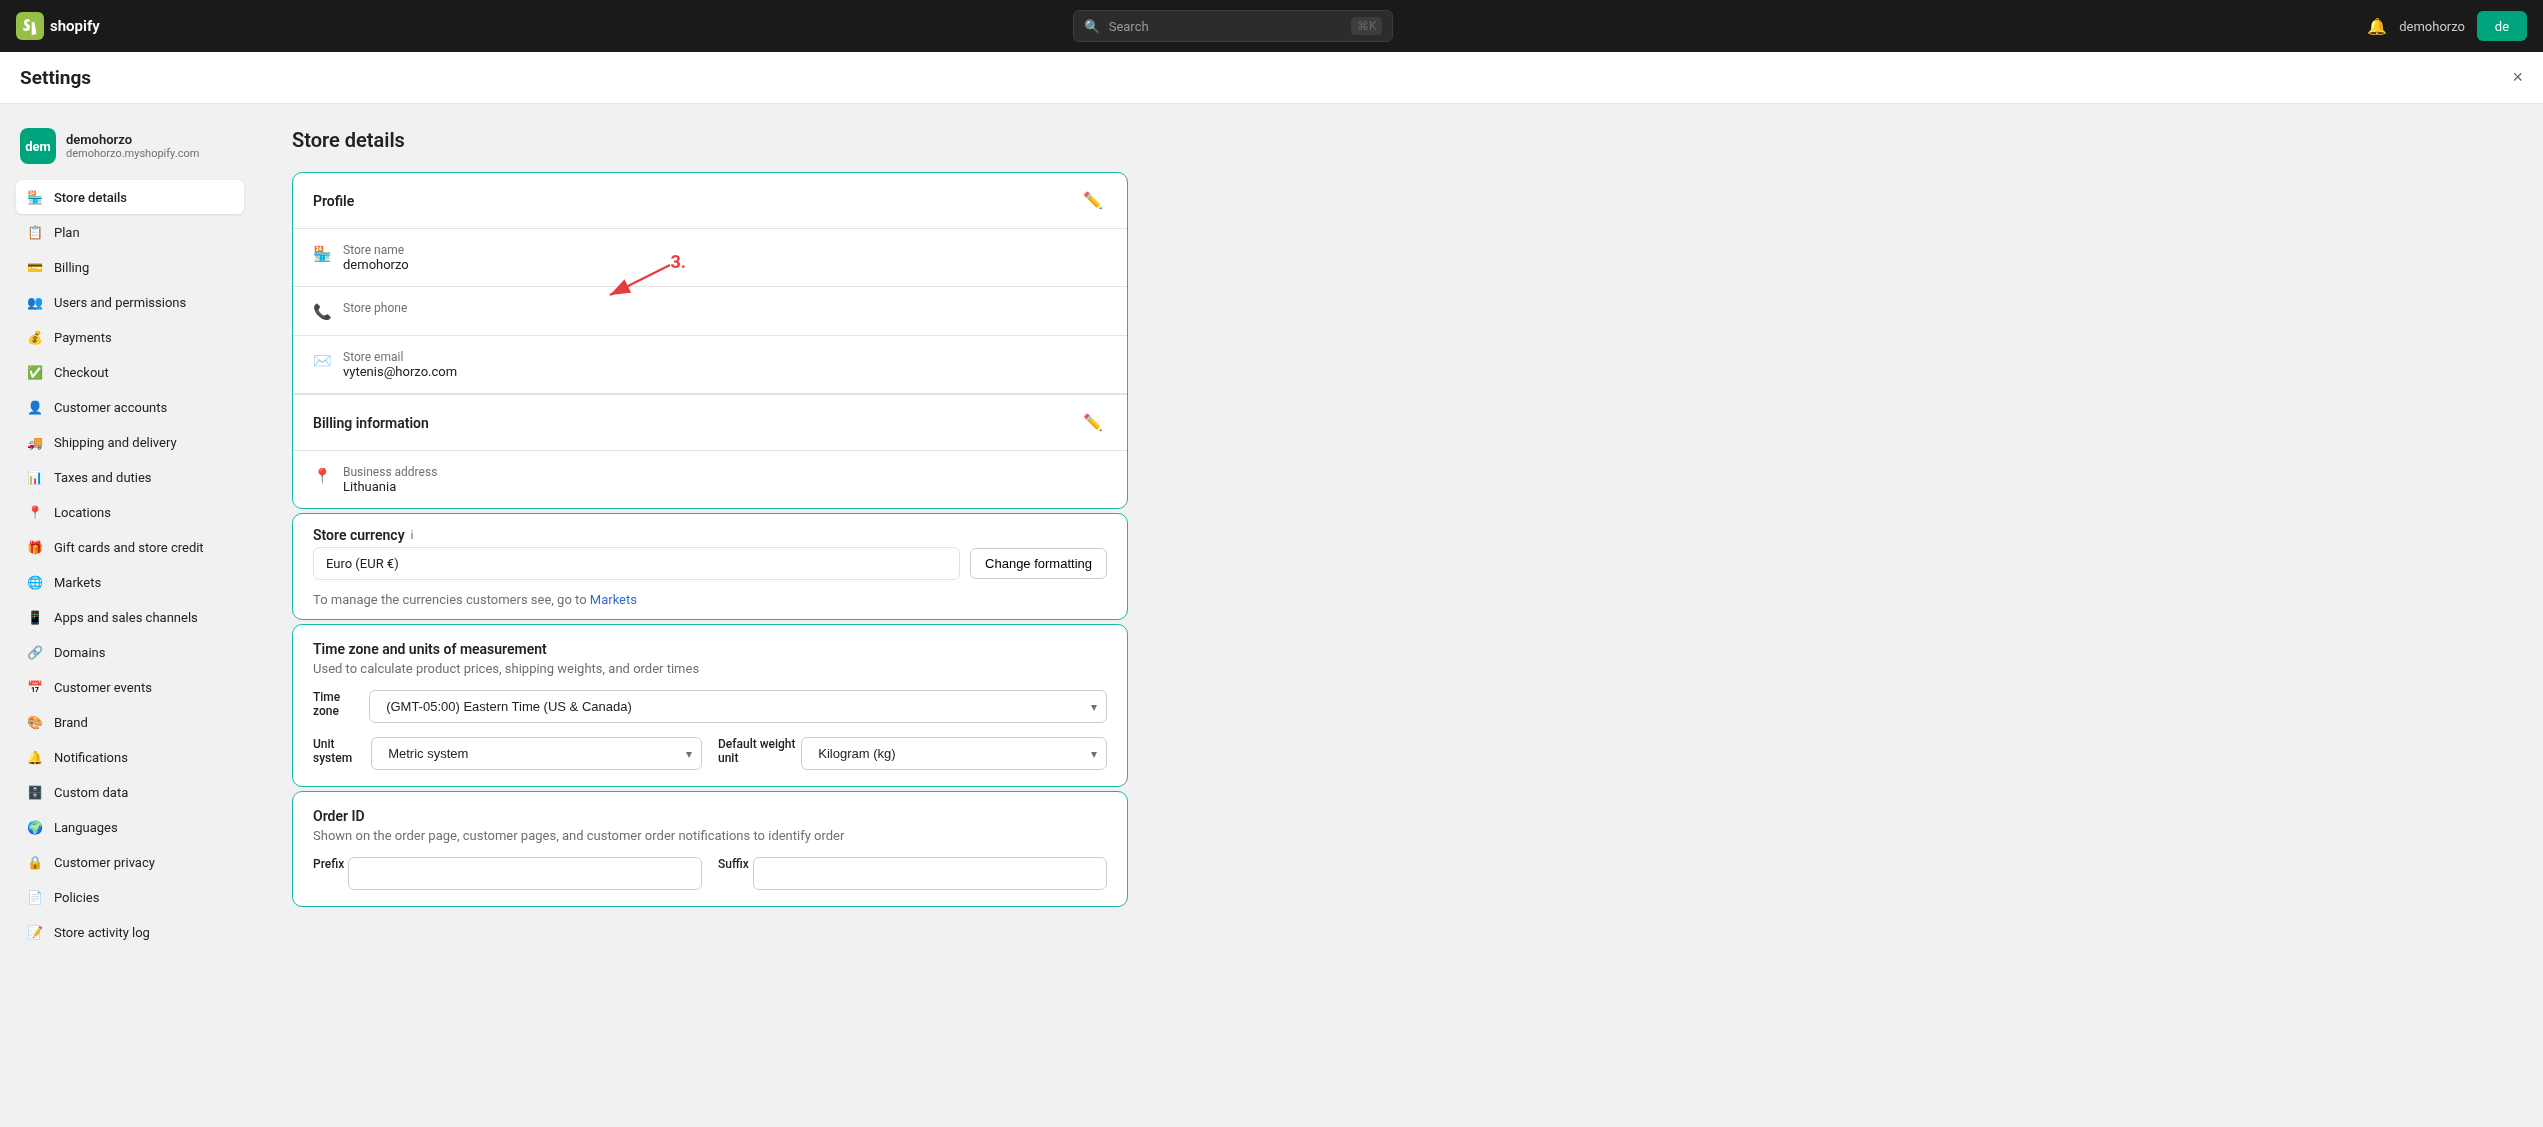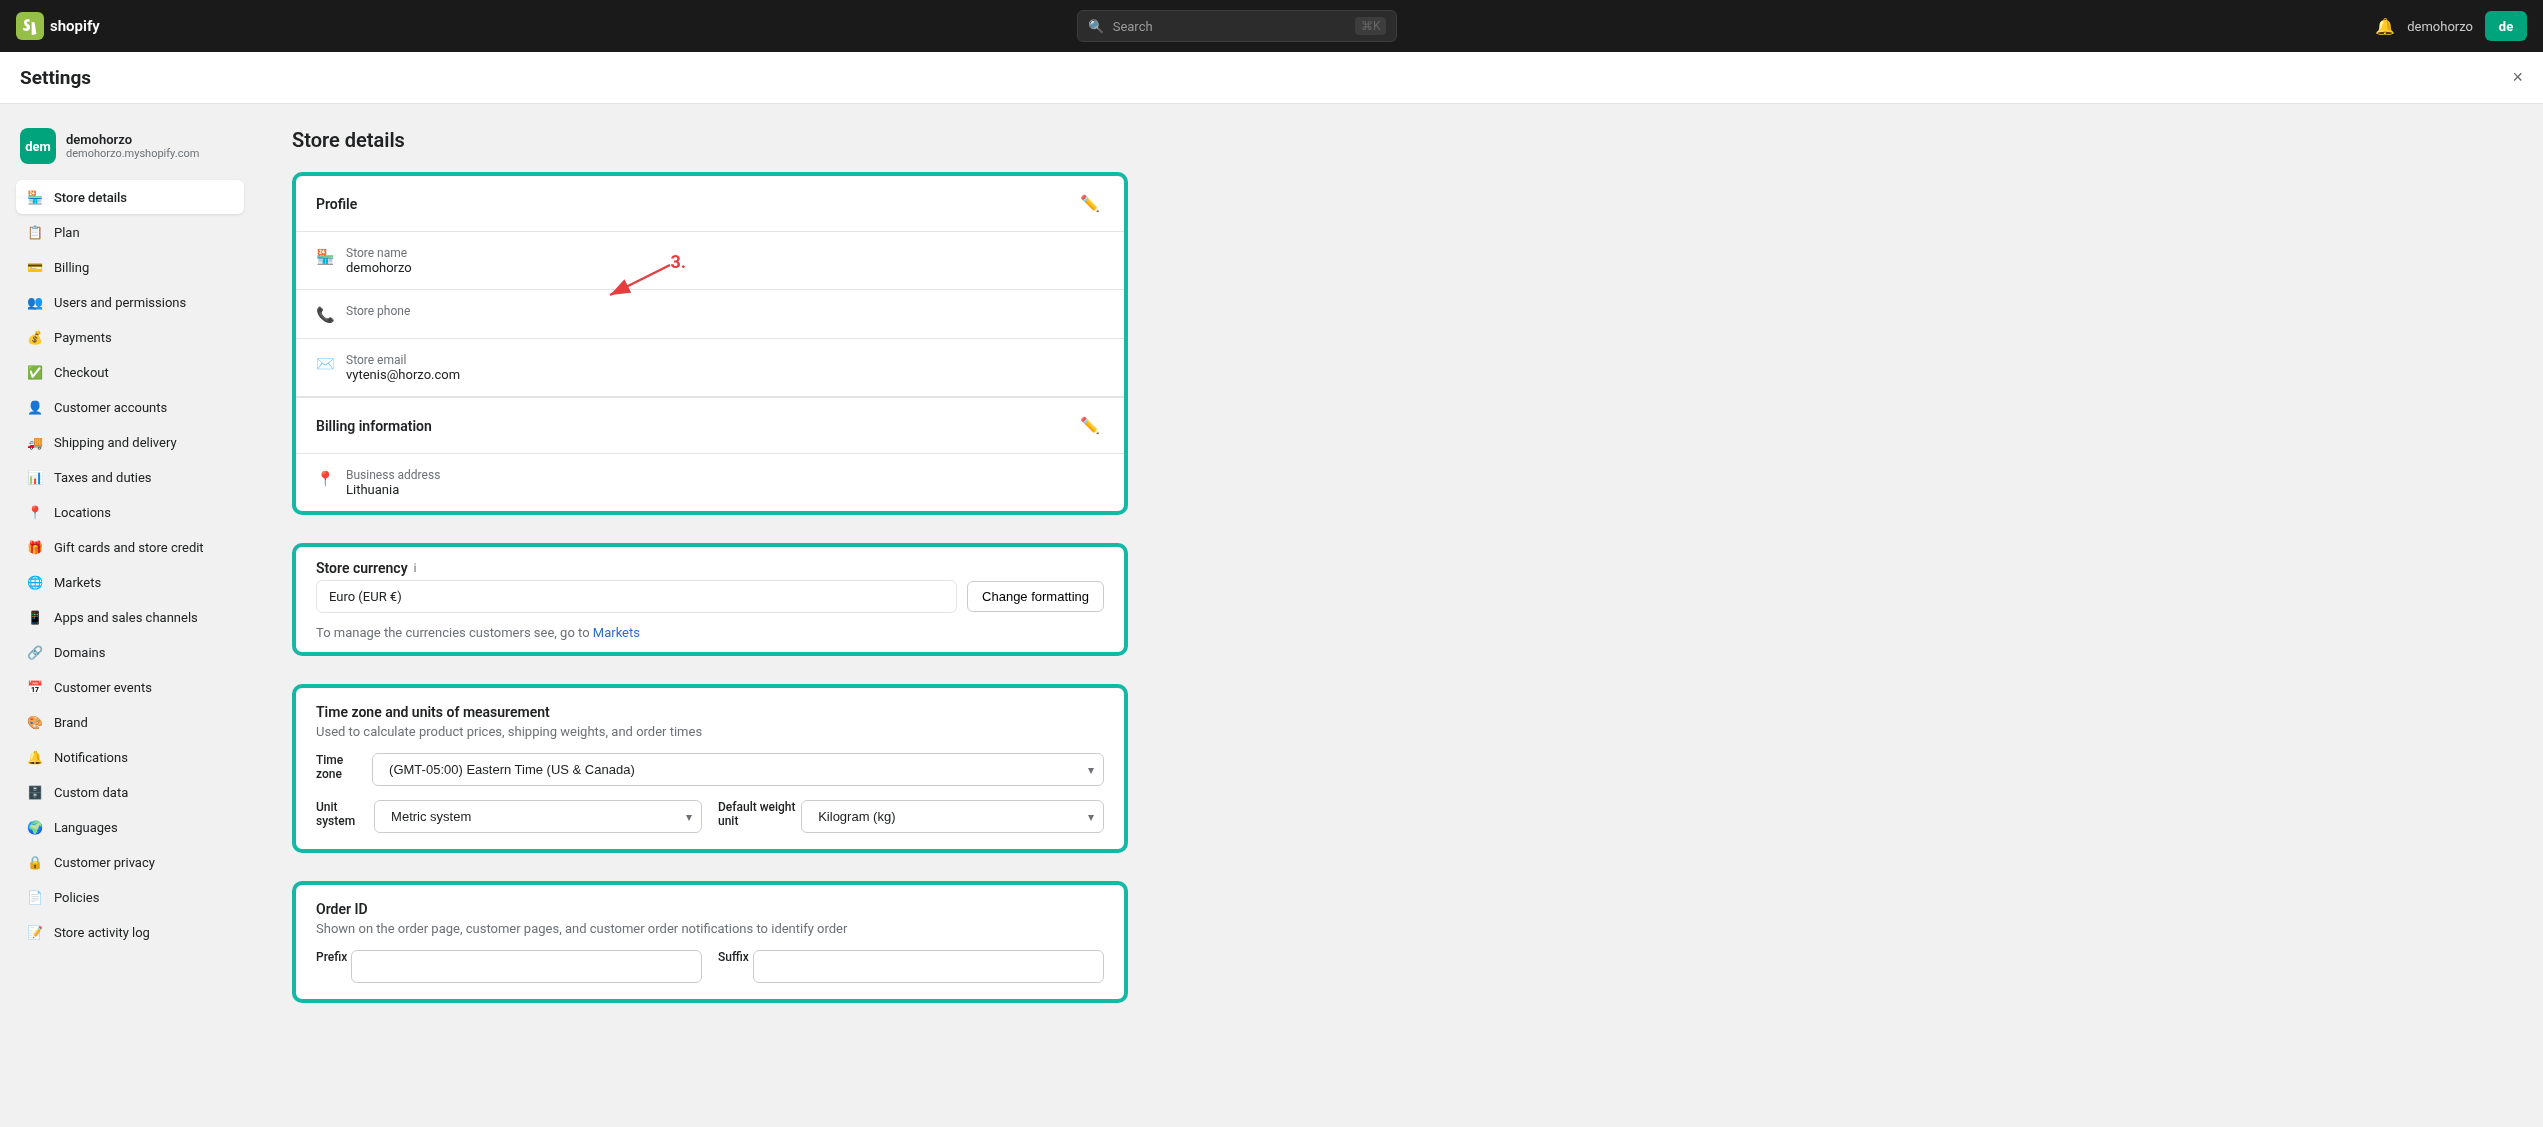--- a/index.html
+++ b/index.html
@@ -23,21 +23,21 @@
       border-radius: 6px;
       display: flex;
       align-items: center;
       padding: 6px 10px;
       gap: 8px;
       width: 320px;
       color: #999;
       font-size: 13px;
     }
     .topnav-right { display: flex; align-items: center; gap: 12px; color: #ccc; font-size: 13px; }
-    .avatar { width: 42px; height: 30px; border-radius: 6px; background: #00a47c; display: flex; align-items: center; justify-content: center; color: #fff; font-weight: bold; font-size: 13px; }
+    .avatar { width: 50px; height: 30px; border-radius: 6px; background: #00a47c; display: flex; align-items: center; justify-content: center; color: #fff; font-weight: normal; font-size: 13px; }
 
     
     .settings-bar {
       background: #fff;
       border-bottom: 1px solid #e1e3e5;
       height: 52px;
       display: flex;
       align-items: center;
       justify-content: space-between;
       padding: 0 20px;
@@ -101,22 +101,22 @@
       flex: 1;
       padding: 24px 32px;
       max-width: 900px;
     }
     .page-title { font-size: 20px; font-weight: 600; margin-bottom: 20px; }
 
     
     .card {
       background: #fff;
       border-radius: 10px;
-      border: 4px solid #14b8a6;
-      margin-bottom: 28px;
+      border: 1px solid #14b8a6;
+      margin-bottom: 4px;
       overflow: hidden;
     }
     .card-header {
       display: flex;
       align-items: center;
       justify-content: space-between;
       padding: 14px 20px;
       border-bottom: 1px solid #e1e3e5;
     }
     .card-header-title { font-weight: 600; font-size: 14px; }

